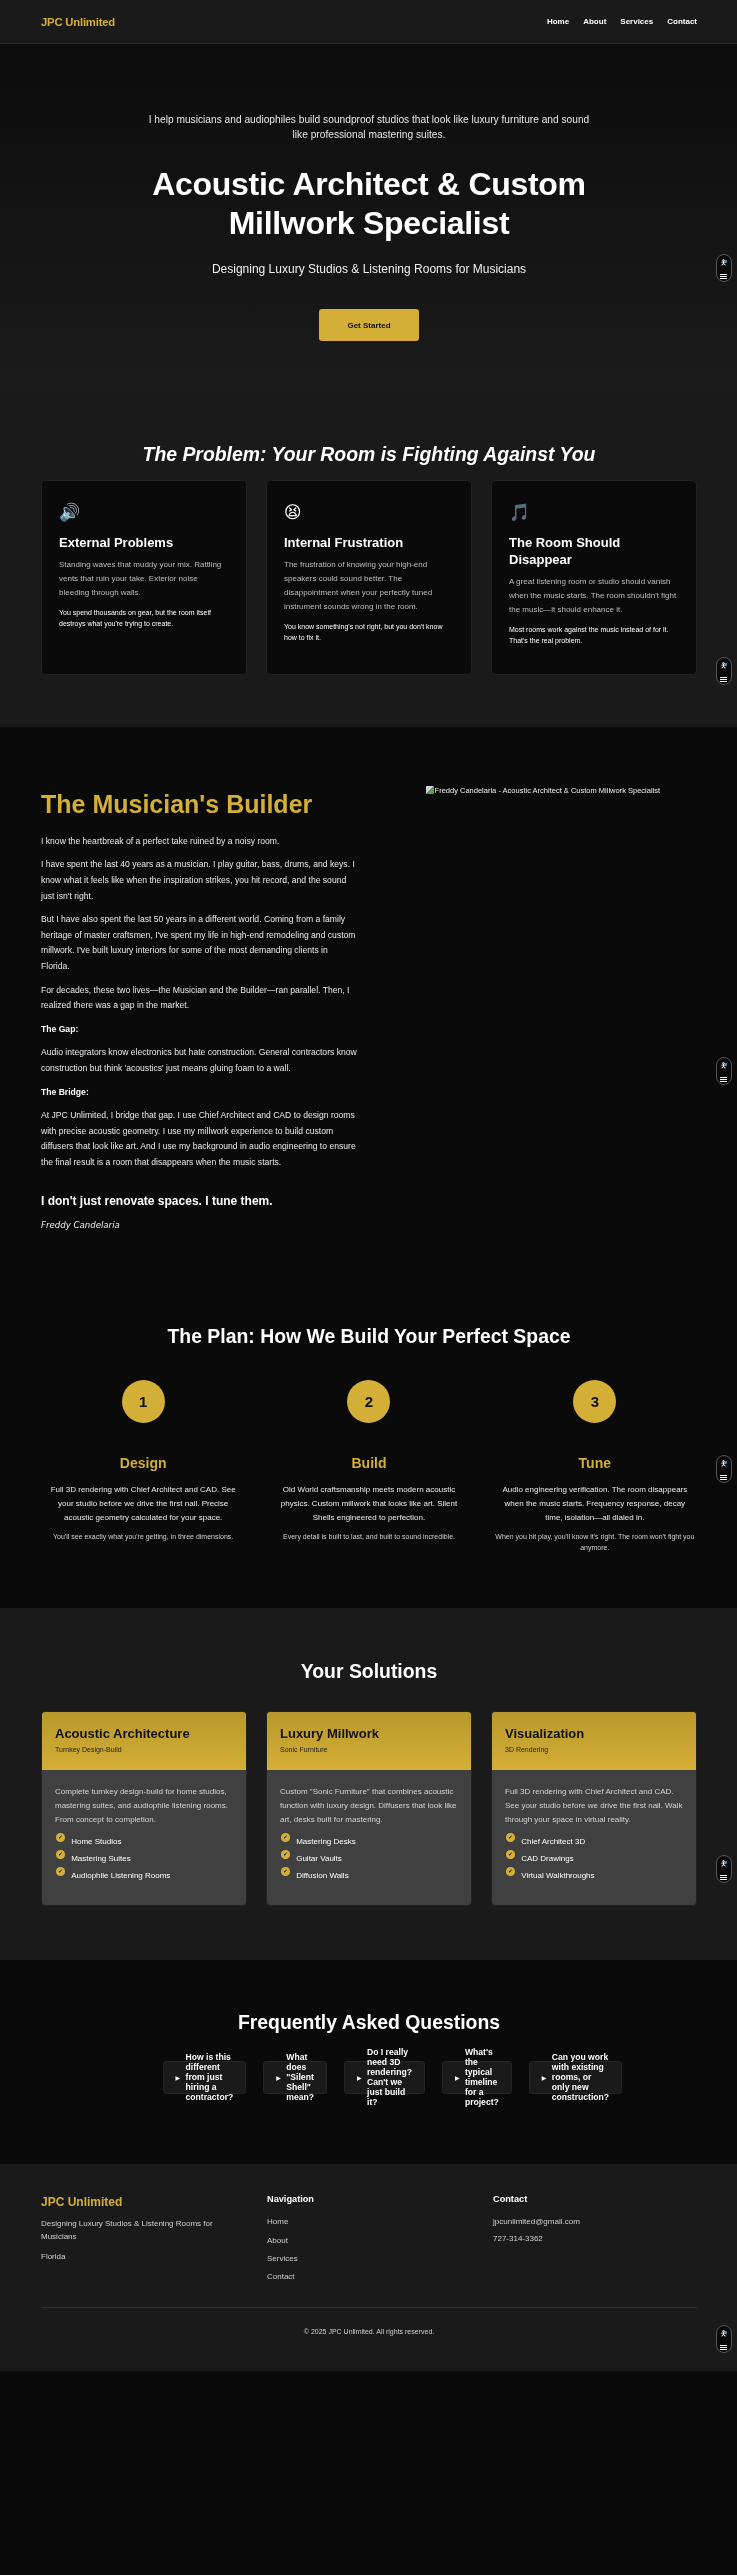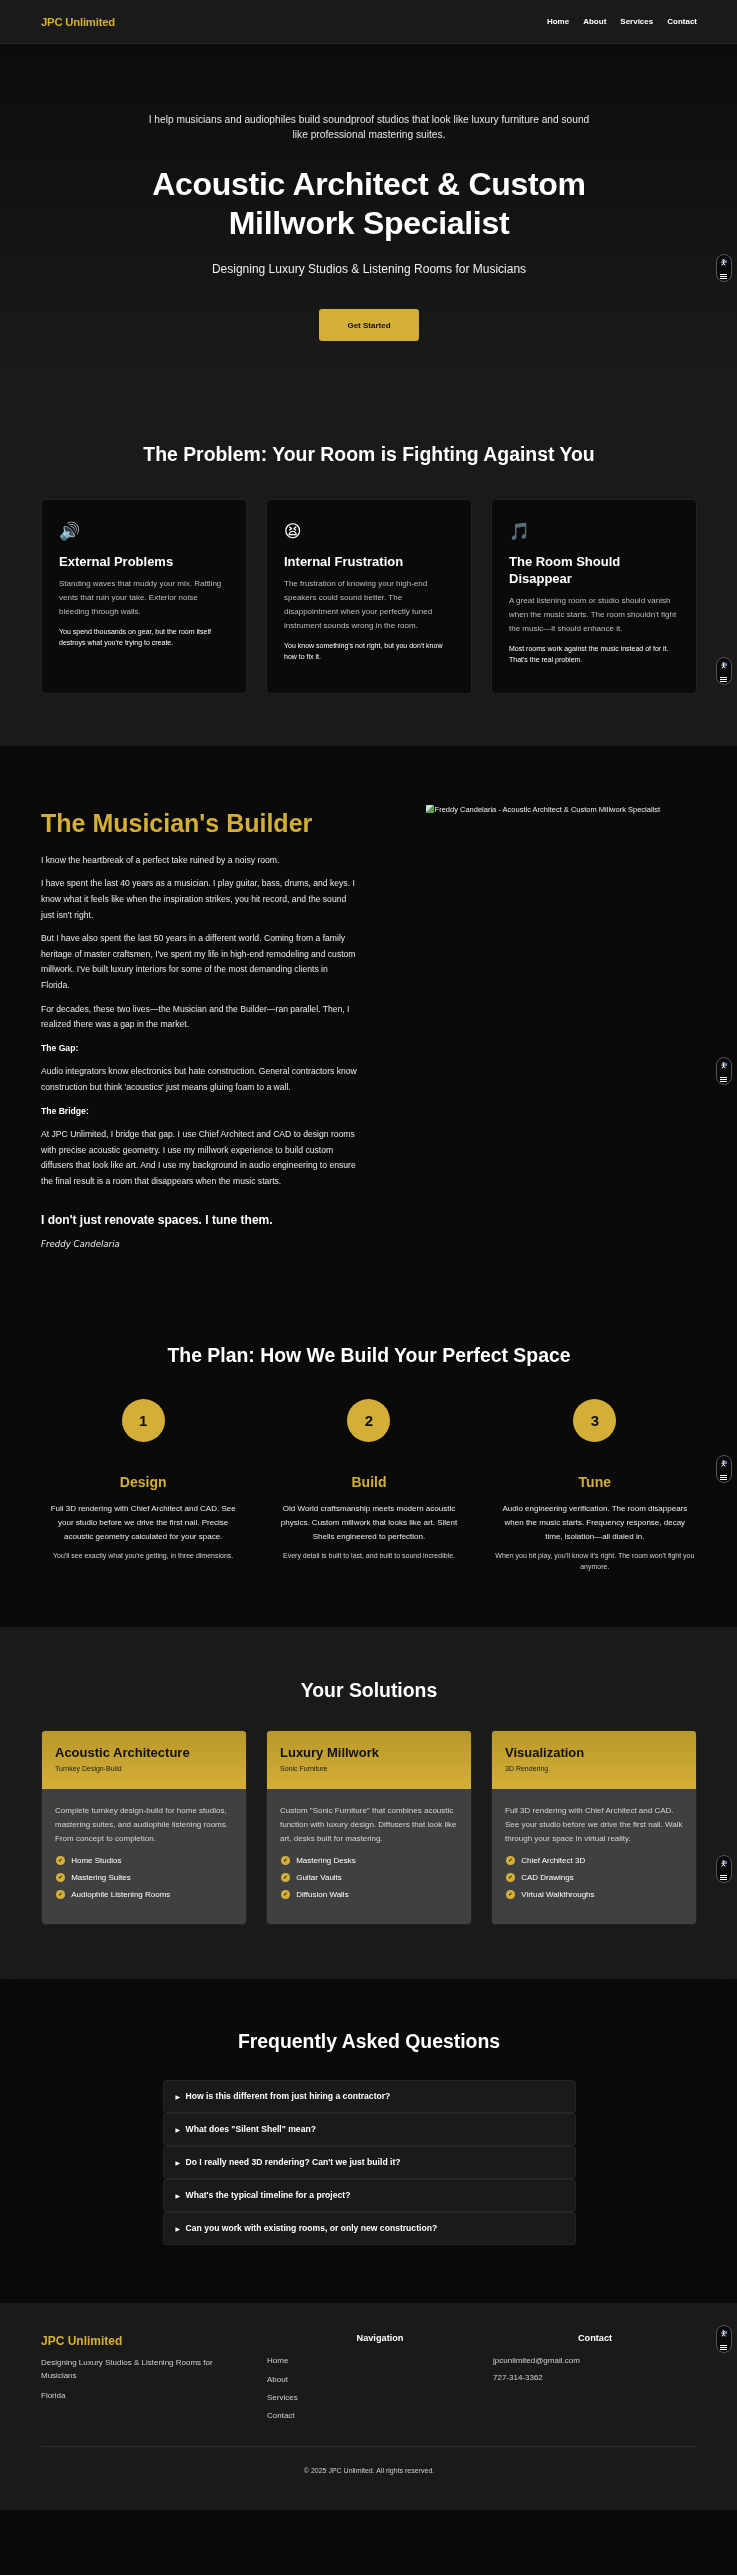--- a/index.html
+++ b/index.html
@@ -16,21 +16,21 @@
   
   .hero { height: 347px; background: linear-gradient(180deg, #0c0c0c 0%, #1b1b1b 100%); display: flex; flex-direction: column; align-items: center; text-align: center; padding-top: 68px; }
   .hero-intro { font-size: 10.2px; line-height: 15px; color: #e6e6e6; width: 447px; }
   .hero-title { font-size: 32px; line-height: 39px; font-weight: 700; margin-top: 23px; width: 485px; letter-spacing: -0.3px; }
   .hero-sub { font-size: 12px; color: #f0f0f0; margin-top: 19.4px; }
   .cta { margin-top: 33px; background: #d4af37; color: #111; font-size: 8px; font-weight: 600; width: 100px; height: 32px; border-radius: 3.2px; display: flex; align-items: center; justify-content: center; border: none; }
 
   
   .problem { background: #1a1a1a; padding: 52px 41px 52px; }
   .section-title { text-align: center; font-size: 19.4px; font-weight: 700; color: #fff; }
-  .problem .section-title { margin-bottom: 33px; }
+  .problem .section-title { margin-bottom: 14px; font-style: italic; }
   .cards-3 { display: grid; grid-template-columns: repeat(3, 206px); justify-content: space-between; }
   .p-card { background: #0a0a0a; border: 0.5px solid #222; border-radius: 4.3px; padding: 20.5px 17px 26px; min-height: 195px; }
   .p-icon { font-size: 17px; height: 21.5px; line-height: 21.5px; }
   .p-card h3 { font-size: 13px; line-height: 17px; font-weight: 700; margin-top: 10.8px; }
   .p-desc { font-size: 8px; line-height: 14px; color: #bdbdbd; margin-top: 7.5px; }
   .p-note { font-size: 7px; line-height: 10.8px; color: #fff; margin-top: 7.5px; }
 
   
   .about { background: #0a0a0a; padding: 51px 41px 54px; display: grid; grid-template-columns: 317px 1fr; gap: 32px; min-height: 538px; }
   .about-title { color: #d4af37; font-size: 25px; font-weight: 700; line-height: 30px; margin-top: 10.8px; }
@@ -54,37 +54,37 @@
   
   .solutions { background: #1a1a1a; padding: 52px 41px 54px; }
   .solutions .section-title { margin-bottom: 28px; }
   .s-card { background: #404040; border: 0.5px solid #222; border-radius: 4.3px; overflow: hidden; min-height: 195px; }
   .s-head { background: linear-gradient(180deg, #b8982a 0%, #d4af37 100%); height: 58px; padding: 14px 13px; }
   .s-head h3 { color: #111; font-size: 13px; font-weight: 700; }
   .s-head .s-sub { color: #222; font-size: 7px; margin-top: 5.4px; }
   .s-body { padding: 15px 13px; }
   .s-desc { font-size: 8px; line-height: 14px; color: #d5d5d5; }
   .s-list { list-style: none; margin-top: 6.5px; }
-  .s-list li { display: flex; align-items: center; gap: 6.5px; font-size: 8px; line-height: 17px; color: #fff; }
+  .s-list li { display: flex; gap: 6.5px; font-size: 8px; line-height: 17px; color: #fff; }
   .check { width: 8.6px; height: 8.6px; border-radius: 50%; background: #d4af37; color: #111; font-size: 5.4px; font-weight: 700; display: flex; align-items: center; justify-content: center; margin-left: 1.1px; }
 
   
   .faq { background: #0a0a0a; padding: 51px 0 54px; border-radius: 20px; }
   .faq .section-title { margin-bottom: 27px; }
-  .faq-list { width: 413px; margin: 4px auto; display: flex; flex-direction: column; gap: 0; }
+  .faq-list { width: 413px; margin: 16px auto; display: flex; flex-direction: row; gap: 17px; }
   .faq-item { background: #1a1a1a; border: 0.5px solid #262626; border-radius: 3.2px; height: 33px; padding: 0 12px; display: flex; align-items: center; gap: 5.4px; font-size: 8.6px; font-weight: 600; color: #fff; cursor: pointer; }
   .tri { font-size: 6px; }
 
   
   .footer { background: #1a1a1a; padding: 30px 41px 0; }
   .footer-cols { display: grid; grid-template-columns: 226px 226px 1fr; }
   .f-logo { color: #d4af37; font-size: 12px; font-weight: 700; margin-top: 1.1px; }
   .f-desc { font-size: 8px; line-height: 13px; color: #cfcfcf; margin-top: 8.6px; width: 194px; }
   .f-loc { font-size: 8px; color: #cfcfcf; margin-top: 8.6px; }
-  .f-head { font-size: 9.2px; font-weight: 700; color: #fff; text-align: center; }
+  .f-head { font-size: 9.2px; font-weight: 700; color: #fff; }
   .f-links { list-style: none; margin-top: 9.7px; }
   .f-links li { font-size: 8px; color: #cfcfcf; line-height: 18.3px; }
   .f-contact { font-size: 8px; color: #cfcfcf; margin-top: 9.7px; line-height: 17px; }
   .f-bottom { border-top: 0.5px solid #2e2e2e; margin-top: 20.5px; height: 64px; display: flex; align-items: flex-start; justify-content: center; padding-top: 19.4px; font-size: 7px; color: #cfcfcf; }
 
   
   .a11y { position: absolute; right: 6.5px; width: 16px; height: 28px; border-radius: 8.6px; border: 0.5px solid #555; background: #0a0a0a; display: flex; flex-direction: column; align-items: center; justify-content: center; gap: 4.3px; color: #fff; font-size: 7.5px; }
   .a11y .dot { position: absolute; top: 5.4px; right: 3.2px; width: 2.7px; height: 2.7px; border-radius: 50%; background: #4a90e2; }
   .a11y .bars { width: 6.5px; height: 4.8px; border-top: 1.1px solid #fff; border-bottom: 1.1px solid #fff; position: relative; }
   .a11y .bars::after { content: ""; position: absolute; left: 0; right: 0; top: 0.8px; height: 1.1px; background: #fff; }

